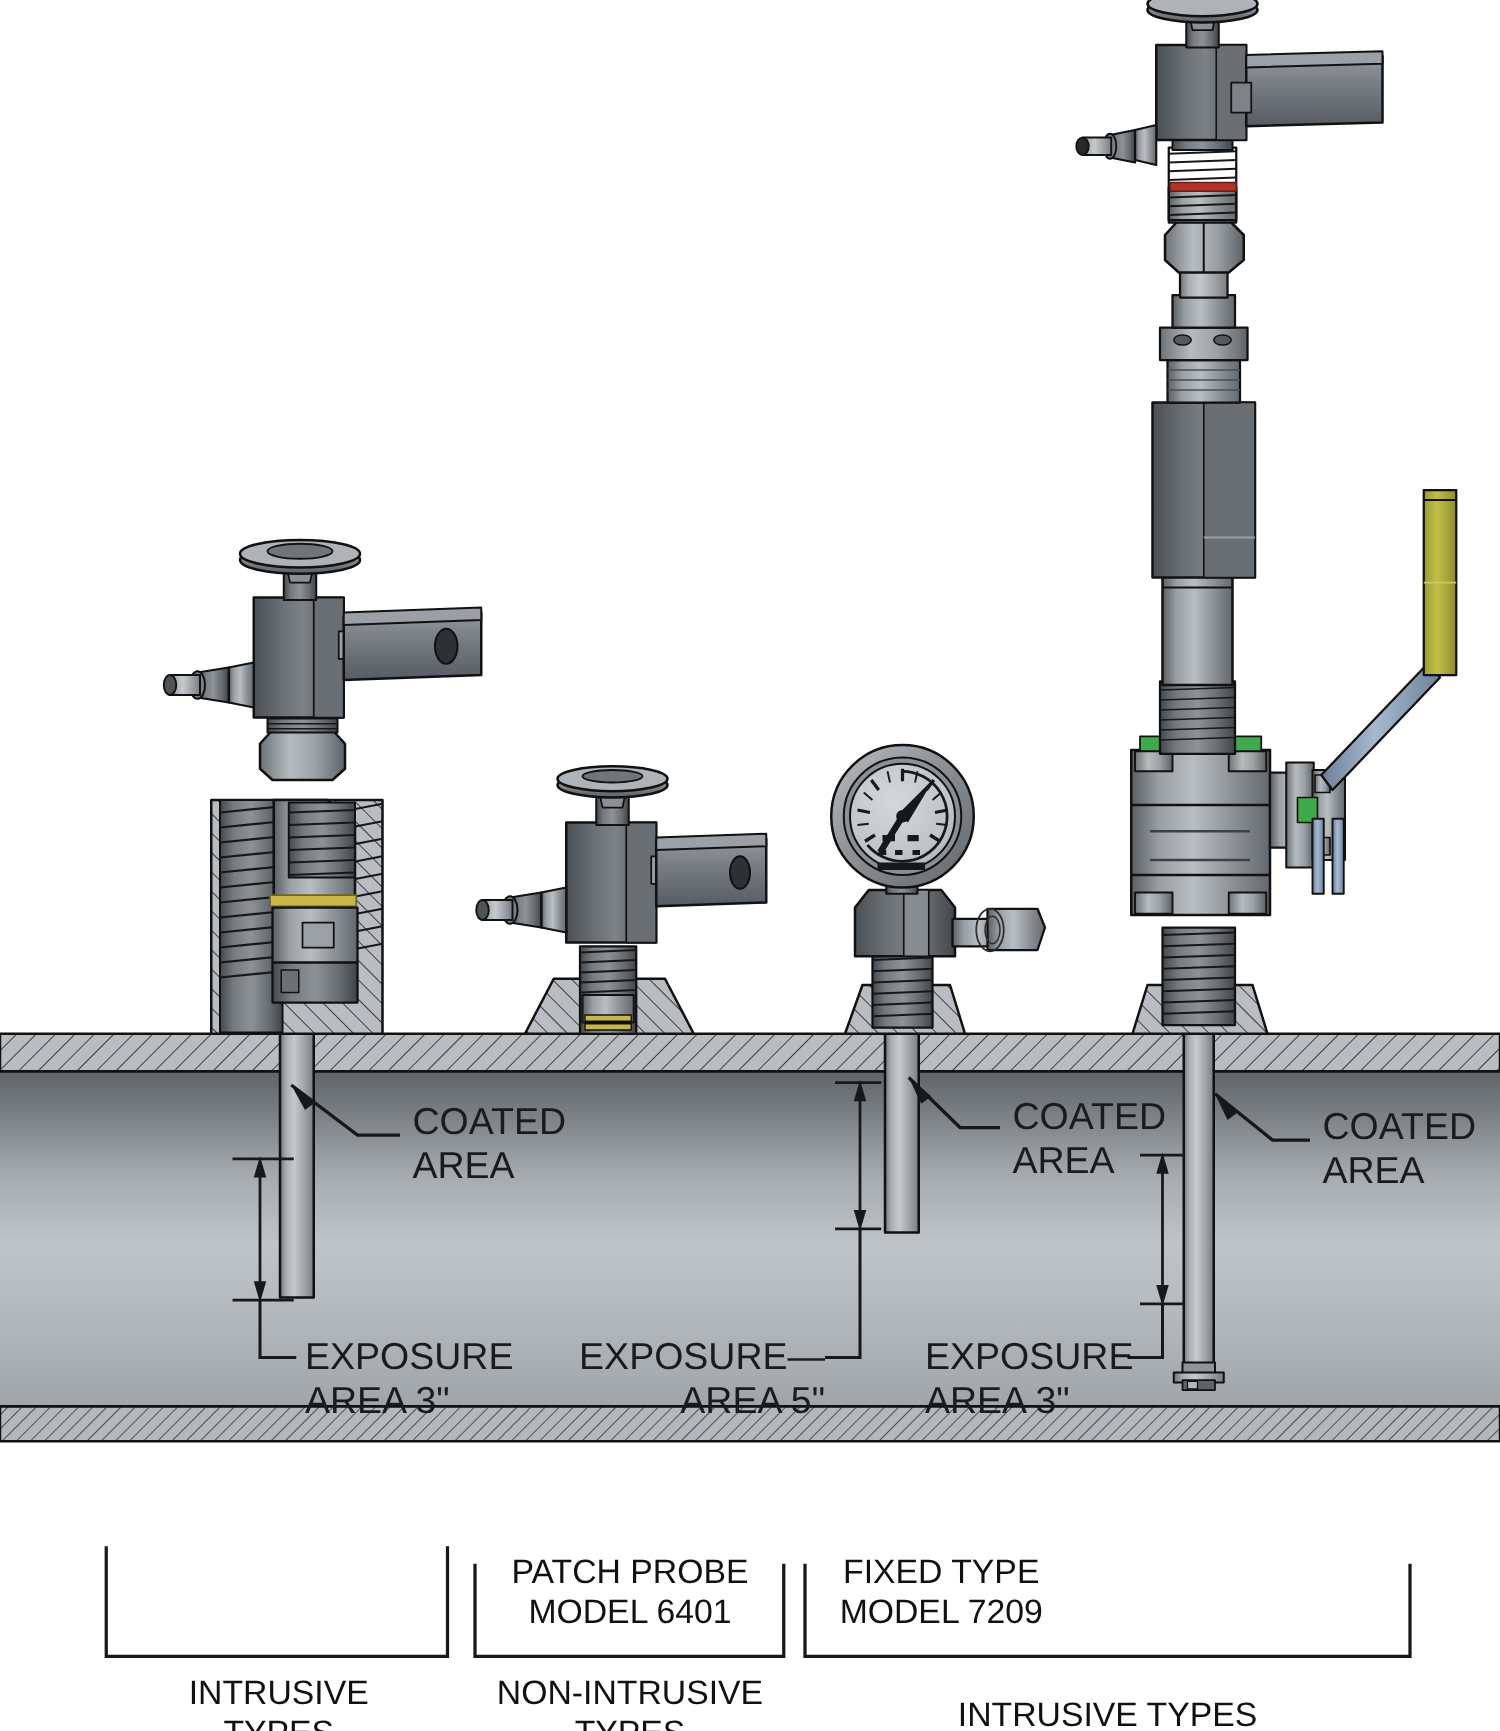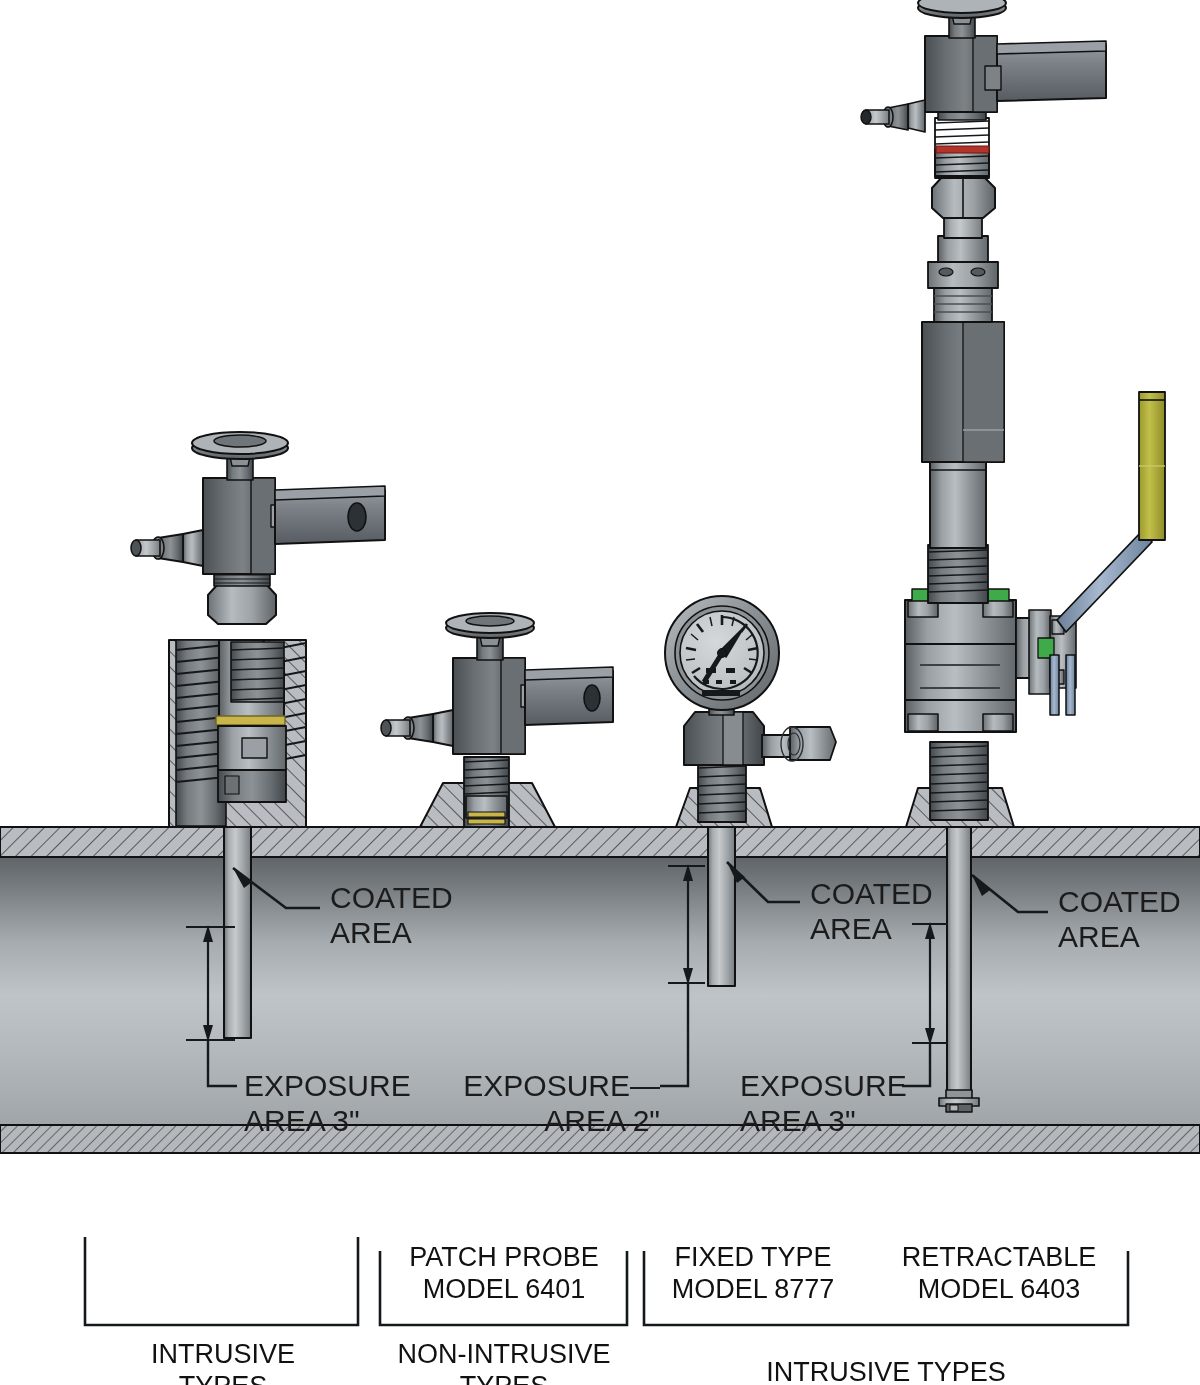--- a/index.html
+++ b/index.html
@@ -500,34 +500,32 @@
 <div class="lbl lbl-pipe" style="left:810px;top:876px;">COATED
 AREA</div>
 
 <div class="lbl lbl-pipe" style="left:1058px;top:884px;">COATED
 AREA</div>
 
 <div class="lbl lbl-pipe" style="left:244px;top:1068px;">EXPOSURE
 AREA 3"</div>
 
 <div class="lbl lbl-pipe r" style="left:360px;top:1068px;width:300px;">EXPOSURE—
-AREA 2"</div>
+AREA 5"</div>
 
 <div class="lbl lbl-pipe" style="left:740px;top:1068px;">EXPOSURE
 AREA 3"</div>
 
 
 <div class="cap" style="left:378px;top:1241px;width:252px;">PATCH PROBE
 MODEL 6401</div>
 
 <div class="cap" style="left:642px;top:1241px;width:222px;">FIXED TYPE
-MODEL 8777</div>
-
-<div class="cap" style="left:868px;top:1241px;width:262px;">RETRACTABLE
-MODEL 6403</div>
+MODEL 7209</div>
+
 
 <div class="cap2" style="left:82px;top:1338px;width:282px;">INTRUSIVE
 TYPES</div>
 
 <div class="cap2" style="left:374px;top:1338px;width:260px;">NON-INTRUSIVE
 TYPES</div>
 
 <div class="cap2" style="left:644px;top:1356px;width:484px;">INTRUSIVE TYPES</div>
 
 </div>

